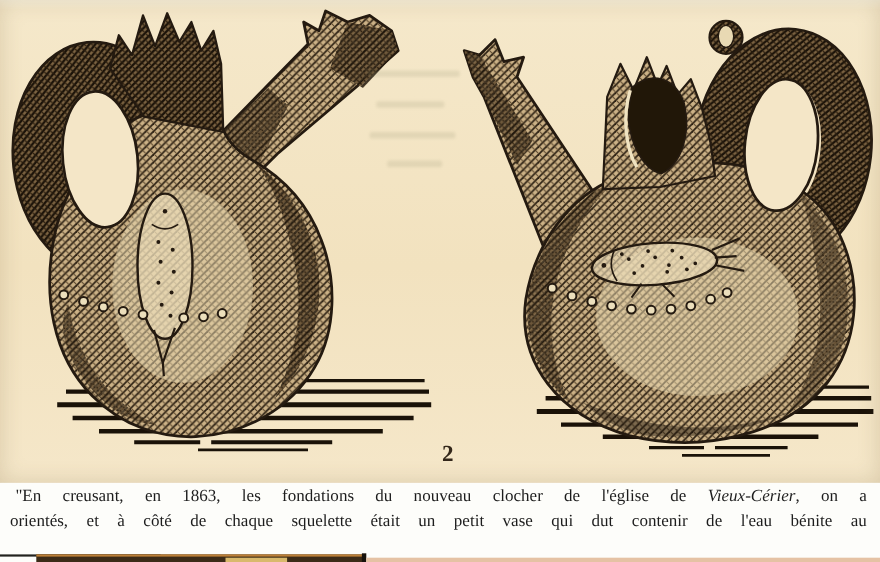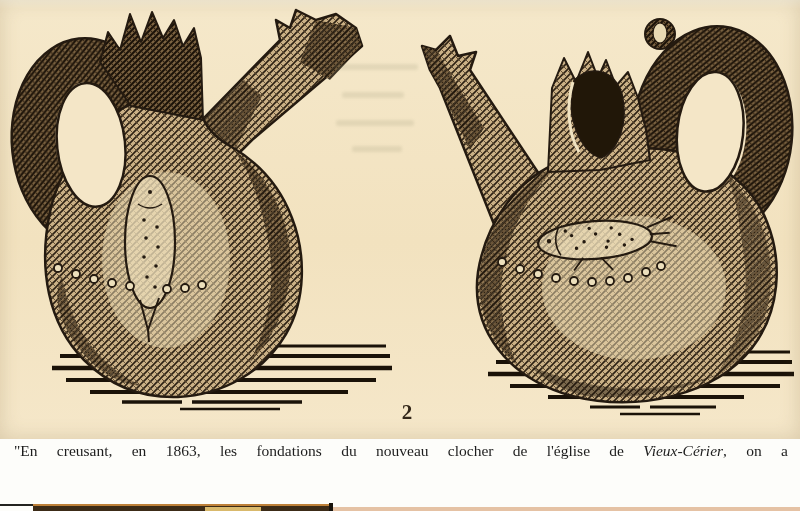--- a/index.html
+++ b/index.html
@@ -202,19 +202,20 @@
   <div class="ghost" style="left:342px; top:92px;  width:62px; height:6px;"></div>
   <div class="ghost" style="left:336px; top:120px; width:78px; height:6px;"></div>
   <div class="ghost" style="left:352px; top:146px; width:50px; height:6px;"></div>
 
   <div class="fig-number">2</div>
   <div class="scan-edge"></div>
 </div>
 
 <div class="caption">
   <div class="cap-line first"><span>"En creusant, en 1863, les fondations du nouveau clocher de l'église de </span><span class="it">Vieux-Cérier</span><span>, on a</span></div>
+  <div class="cap-line"><span>orientés, et à côté de chaque squelette était un petit vase qui dut contenir de l'eau bénite au</span></div>
 </div>
 
 <div class="underline-frag"></div>
 <div class="strip-left"></div>
 <div class="strip-light"></div>
 <div class="strip-divider"></div>
 <div class="strip-right"></div>
 
 </body></html>

